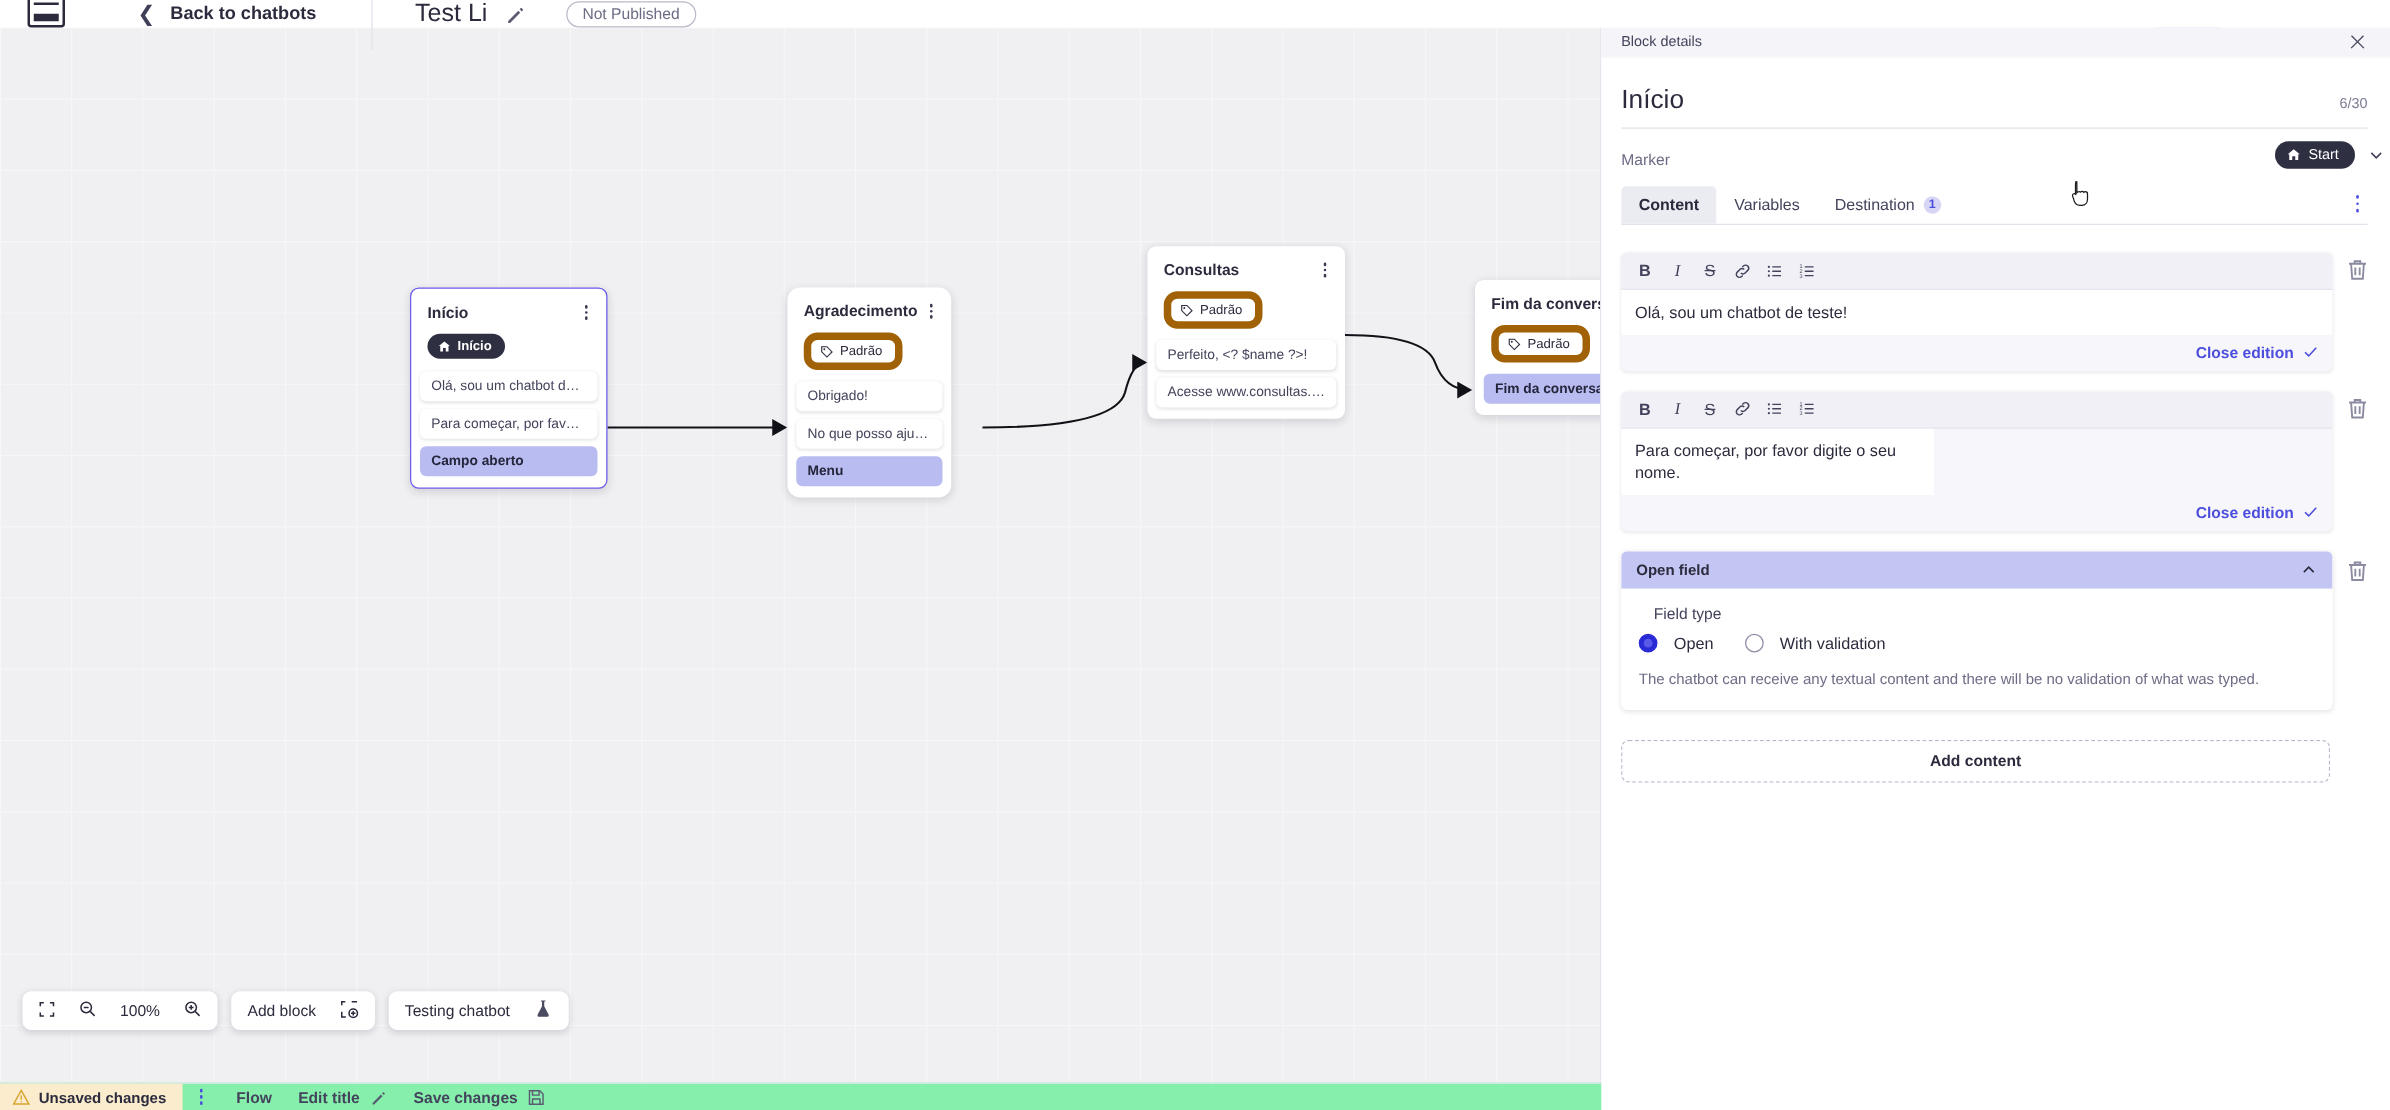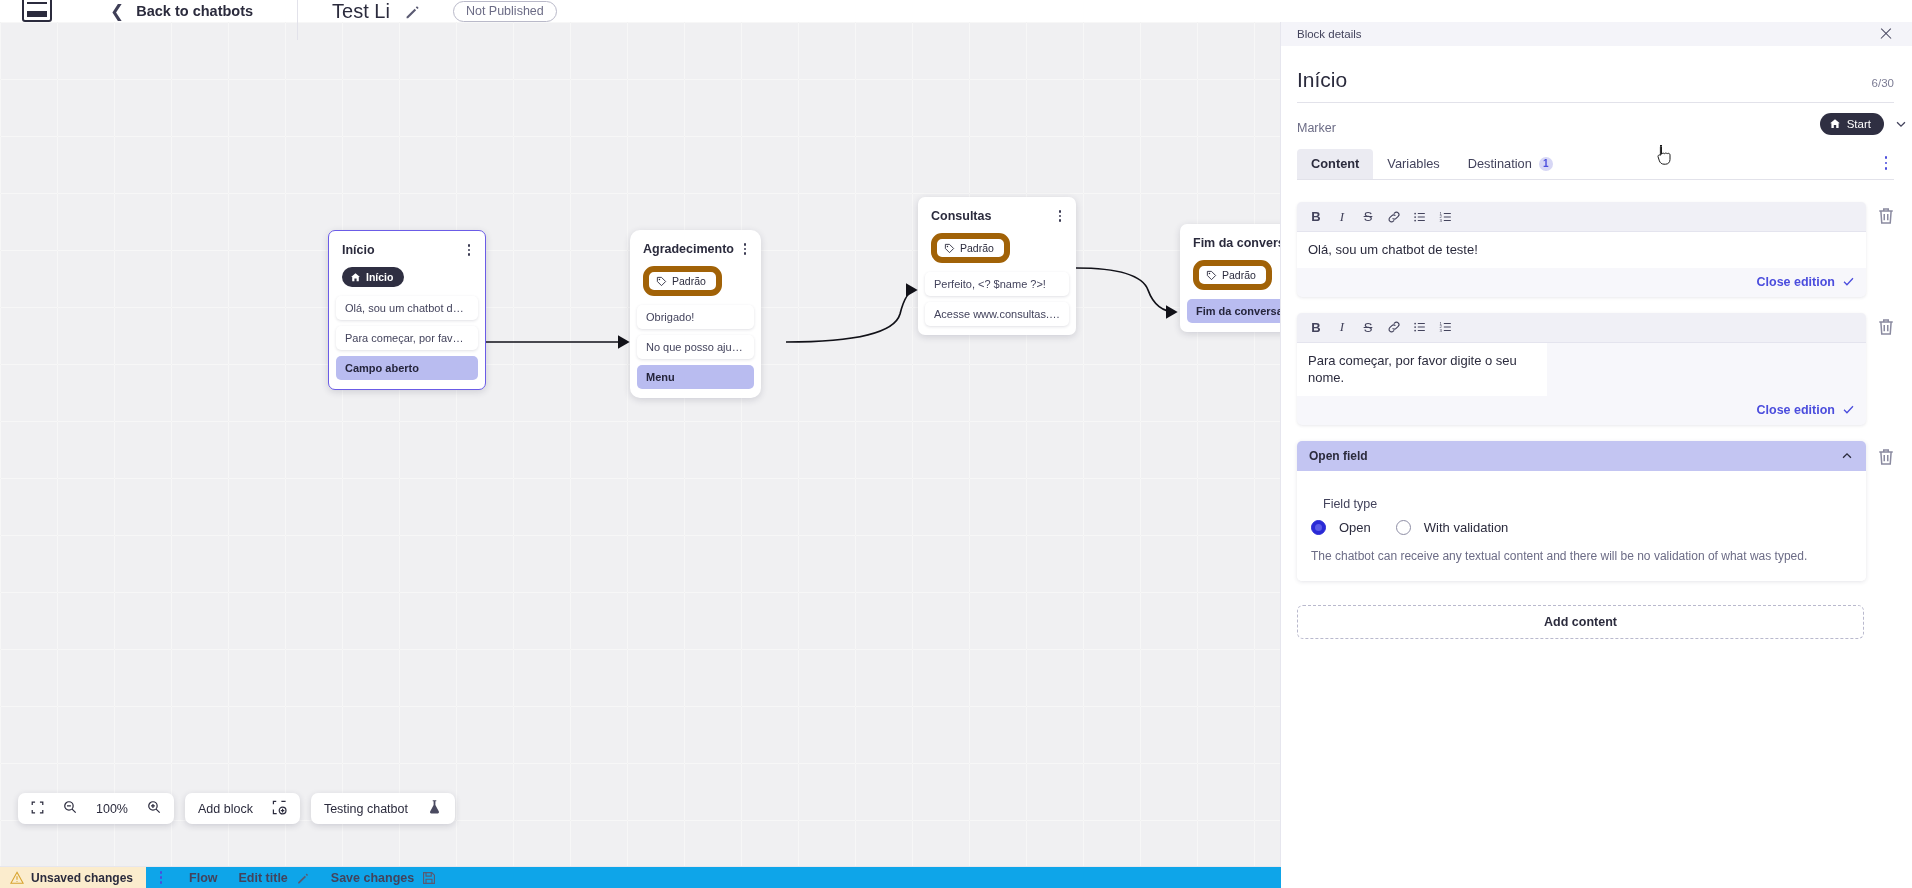--- a/index.html
+++ b/index.html
@@ -134,21 +134,21 @@
     background: #ffffff; border-radius: 7px; height: 31px;
     display: flex; align-items: center; padding: 0 13px; gap: 19px;
     box-shadow: 0 2px 6px rgba(40,40,70,0.17); cursor: pointer;
     font-size: 12.5px; color: #2b2b3d; white-space: nowrap;
   }
   .zoom-val { font-size: 12.5px; color: #2b2b3d; }
 
   
   #status-bar {
     position: absolute; left: 0; bottom: 0; width: 1281px; height: 22px;
-    display: flex; align-items: center; background: #0ea5e9;
+    display: flex; align-items: center; background: #86efac;
     border-top: 1px solid #e6e6ee; z-index: 35;
   }
   .unsaved {
     background: #fbeccd; height: 22px; display: flex; align-items: center;
     gap: 7px; padding: 0 13px 0 10px; font-size: 12px; font-weight: bold;
     color: #2b2b3d; white-space: nowrap;
   }
   .sb-kebab {
     width: 14px; height: 22px; margin-left: 8px; cursor: pointer;
     display: flex; flex-direction: column; align-items: center;
@@ -258,21 +258,21 @@
   .of-row { display: flex; align-items: flex-start; gap: 10px; margin-bottom: 24px; }
   .of-card {
     flex: 1; border-radius: 5px; overflow: hidden;
     box-shadow: 0 1px 4px rgba(40,40,70,0.12); background: #ffffff;
   }
   .of-head {
     background: #c3c5f2; padding: 8px 12px; display: flex;
     align-items: center; justify-content: space-between; cursor: pointer;
   }
   .of-head-lbl { font-size: 12px; color: #2b2b3d; font-weight: bold; }
-  .of-body { padding: 26px 14px 16px; background: #ffffff; }
+  .of-body { padding: 13px 14px 16px; background: #ffffff; }
   .of-ft-lbl { font-size: 12.5px; color: #43435c; margin-left: 12px; }
   .of-radios { display: flex; align-items: center; gap: 13px; margin-top: 9px; }
   .radio {
     width: 15px; height: 15px; border-radius: 50%; border: 1.6px solid #8e8ea5;
     display: inline-block; flex: none; cursor: pointer; position: relative;
   }
   .radio.checked { border-color: #2a2ad6; background: #2a2ad6; }
   .radio.checked::after {
     content:""; position:absolute; left:3px; top:3px; width:7px; height:7px;
     border-radius:50%; background:#5a5ae8;

